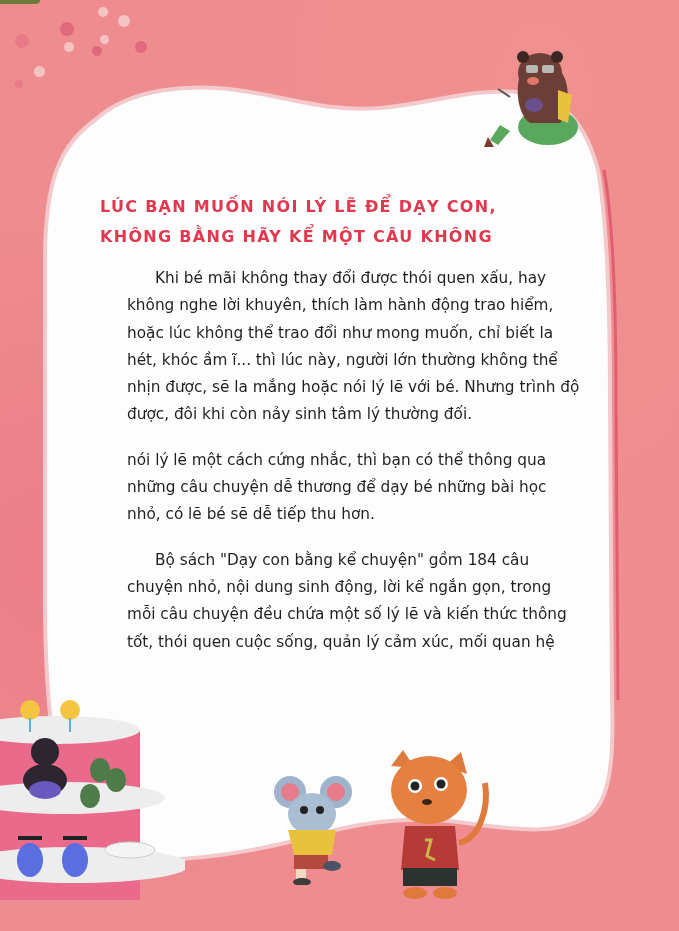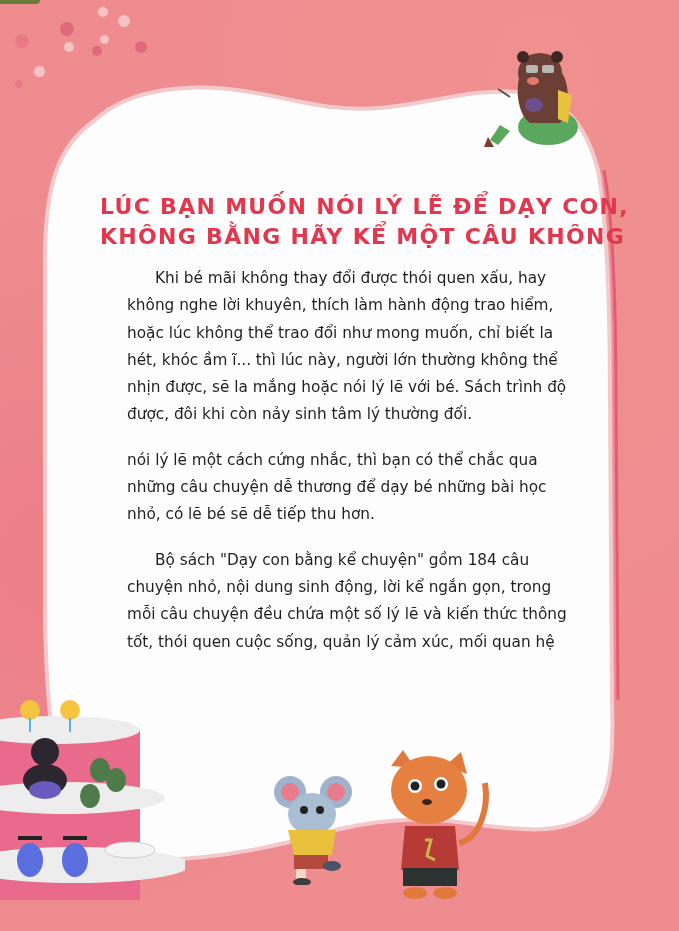--- a/index.html
+++ b/index.html
@@ -16,25 +16,25 @@
       #ee8c8f;
   }
   .spine-top {
     position: absolute; left: 0; top: 0; width: 40px; height: 4px;
     background: #6c7a3a; border-radius: 0 0 6px 0;
   }
   .dot { position: absolute; border-radius: 50%; }
   .panel-svg { position: absolute; left: 0; top: 0; }
   .title {
     position: absolute; left: 100px; width: 480px; top: 192px;
-    text-align: right;
+    text-align: left;
     color: #e0384f;
     font-family: "DejaVu Sans", sans-serif;
     font-weight: bold;
-    font-size: 22px;
+    font-size: 16px;
     line-height: 30px;
     letter-spacing: 1.3px;
   }
   .title div { white-space: nowrap; }
   .body-text {
     position: absolute; left: 97px; top: 265px; width: 490px;
     color: #1f1f1f;
     font-family: "DejaVu Sans", sans-serif;
     font-size: 15.3px;
     line-height: 27.3px;
@@ -87,25 +87,25 @@
   <div>LÚC BẠN MUỐN NÓI LÝ LẼ ĐỂ DẠY CON,</div>
   <div>KHÔNG BẰNG HÃY KỂ MỘT CÂU KHÔNG</div>
 </div>
 
 <div class="body-text">
   <div class="para">
     <span class="line indent">Khi bé mãi không thay đổi được thói quen xấu, hay</span>
     <span class="line">không nghe lời khuyên, thích làm hành động trao hiểm,</span>
     <span class="line">hoặc lúc không thể trao đổi như mong muốn, chỉ biết la</span>
     <span class="line">hét, khóc ầm ĩ... thì lúc này, người lớn thường không thể</span>
-    <span class="line">nhịn được, sẽ la mắng hoặc nói lý lẽ với bé. Sách trình độ</span>
+    <span class="line">nhịn được, sẽ la mắng hoặc nói lý lẽ với bé. Nhưng trình độ</span>
     <span class="line">được, đôi khi còn nảy sinh tâm lý thường đối.</span>
   </div>
   <div class="para">
-    <span class="line">nói lý lẽ một cách cứng nhắc, thì bạn có thể chắc qua</span>
+    <span class="line">nói lý lẽ một cách cứng nhắc, thì bạn có thể thông qua</span>
     <span class="line">những câu chuyện dễ thương để dạy bé những bài học</span>
     <span class="line">nhỏ, có lẽ bé sẽ dễ tiếp thu hơn.</span>
   </div>
   <div class="para">
     <span class="line indent">Bộ sách "Dạy con bằng kể chuyện" gồm 184 câu</span>
     <span class="line">chuyện nhỏ, nội dung sinh động, lời kể ngắn gọn, trong</span>
     <span class="line">mỗi câu chuyện đều chứa một số lý lẽ và kiến thức thông</span>
     <span class="line">tốt, thói quen cuộc sống, quản lý cảm xúc, mối quan hệ</span>
   </div>
 </div>

